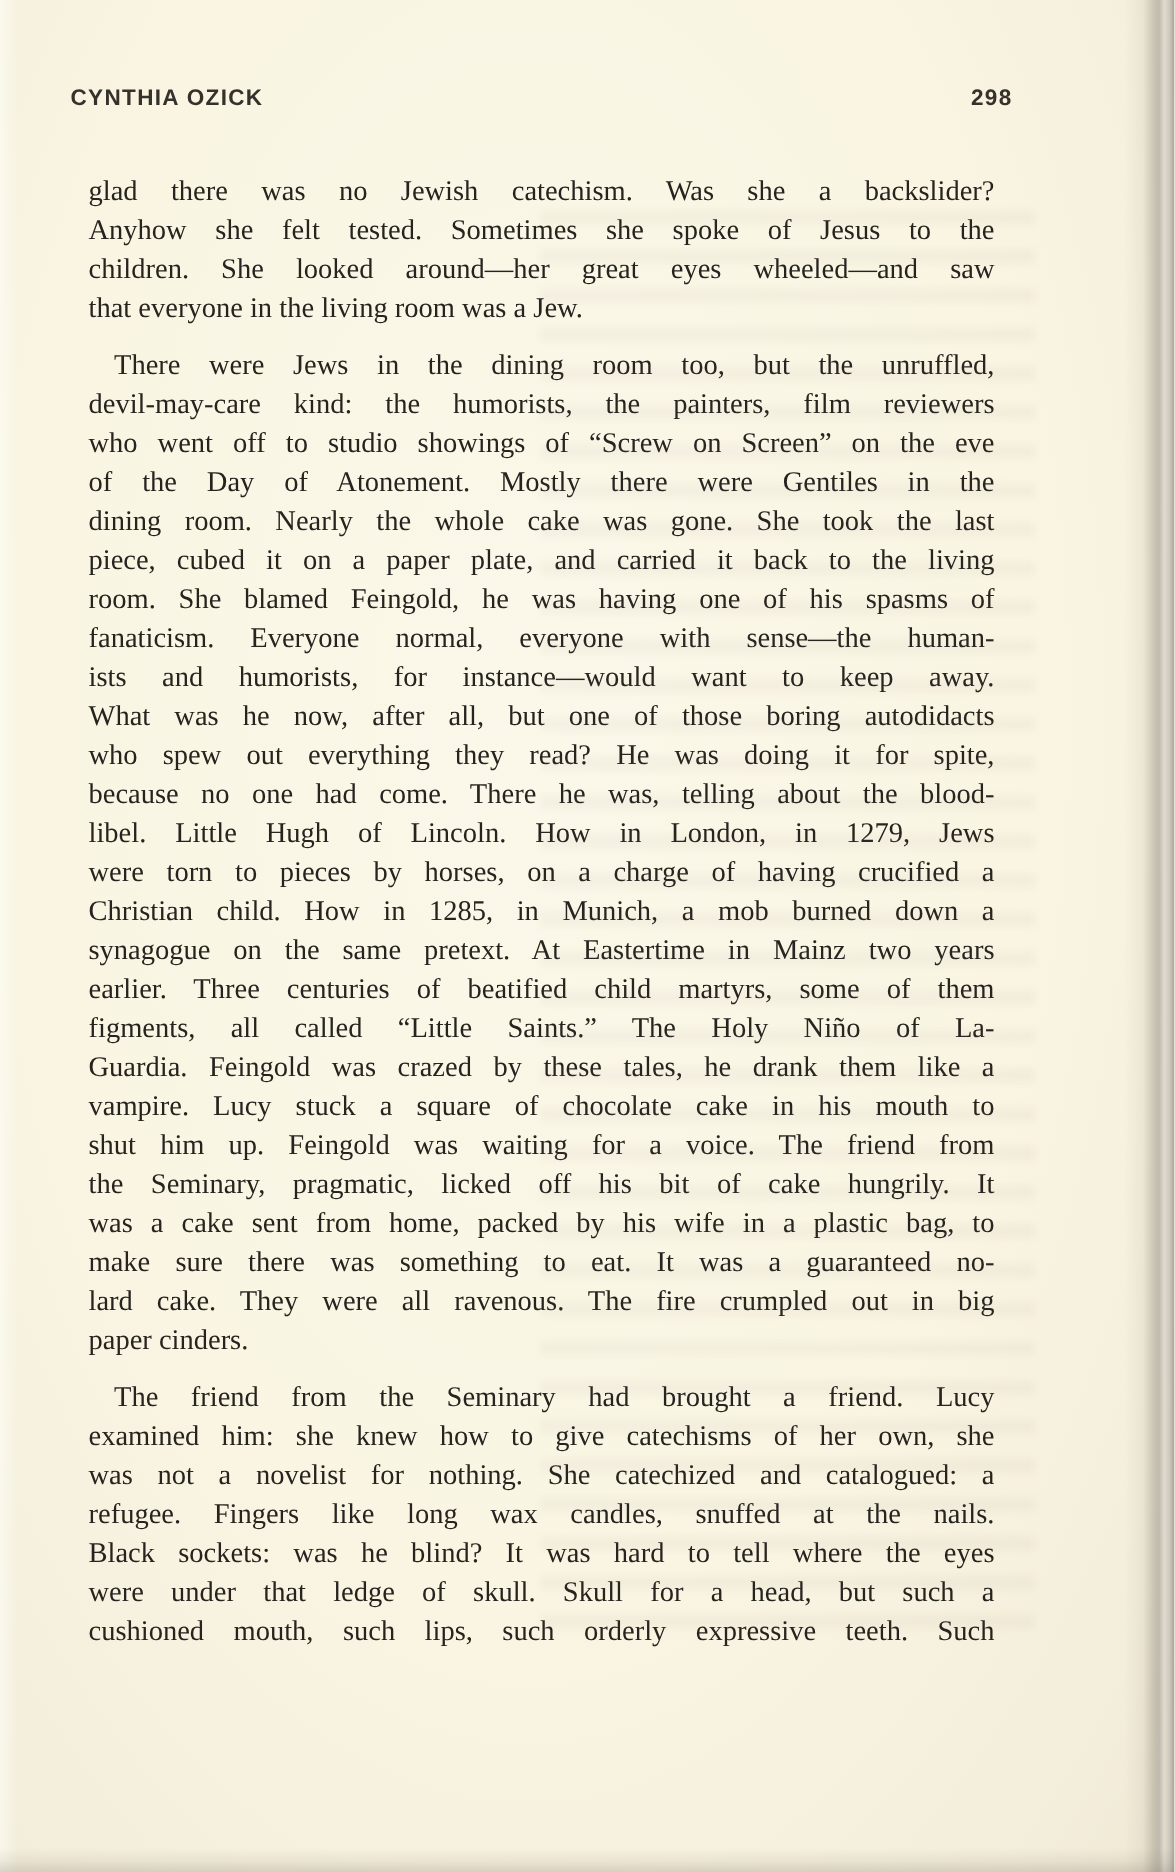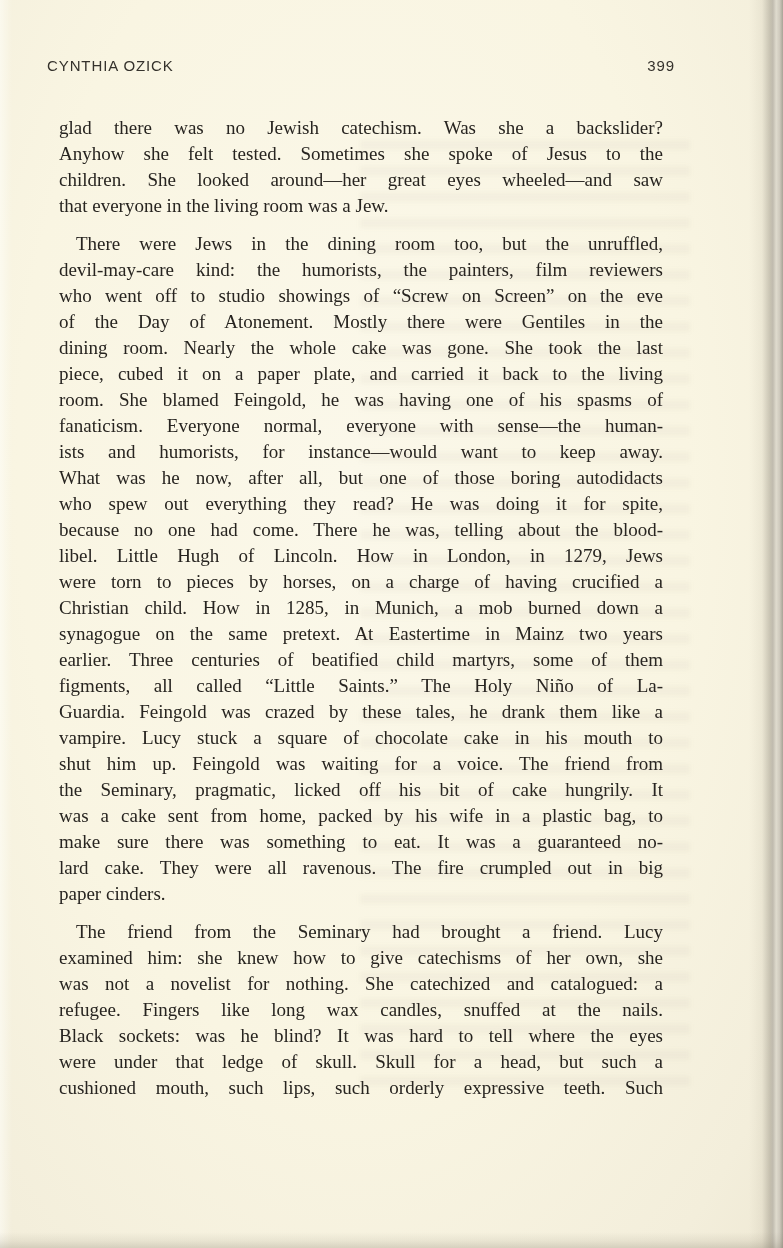--- a/index.html
+++ b/index.html
@@ -23,21 +23,21 @@
     position: absolute;
     top: 57px;
     left: 47px;
     width: 628px;
     display: flex;
     justify-content: space-between;
     align-items: baseline;
     font-family: "Liberation Sans", "DejaVu Sans", sans-serif;
     font-size: 15px;
     letter-spacing: 0.9px;
-    font-weight: 400;
+    font-weight: 700;
   }
   .text-block {
     position: absolute;
     top: 103px;
     left: 47px;
     width: 628px;
     font-family: "Liberation Serif", "DejaVu Serif", serif;
     font-size: 19px;
   }
   .paragraph { margin: 12px; }
@@ -100,21 +100,21 @@
     pointer-events: none;
   }
 </style>
 </head>
 <body>
 
 <div class="page" style="background-color: rgb(249, 245, 226);">
 
   <div class="running-head" style="color: rgb(53, 50, 44);">
     <span>CYNTHIA OZICK</span>
-    <span>399</span>
+    <span>298</span>
   </div>
 
   <div class="text-block" style="color: rgb(39, 36, 32);">
       <div class="paragraph">
         <div class="line">glad there was no Jewish catechism. Was she a backslider?</div>
         <div class="line">Anyhow she felt tested. Sometimes she spoke of Jesus to the</div>
         <div class="line">children. She looked around—her great eyes wheeled—and saw</div>
         <div class="line end">that everyone in the living room was a Jew.</div>
       </div>
       <div class="paragraph">

